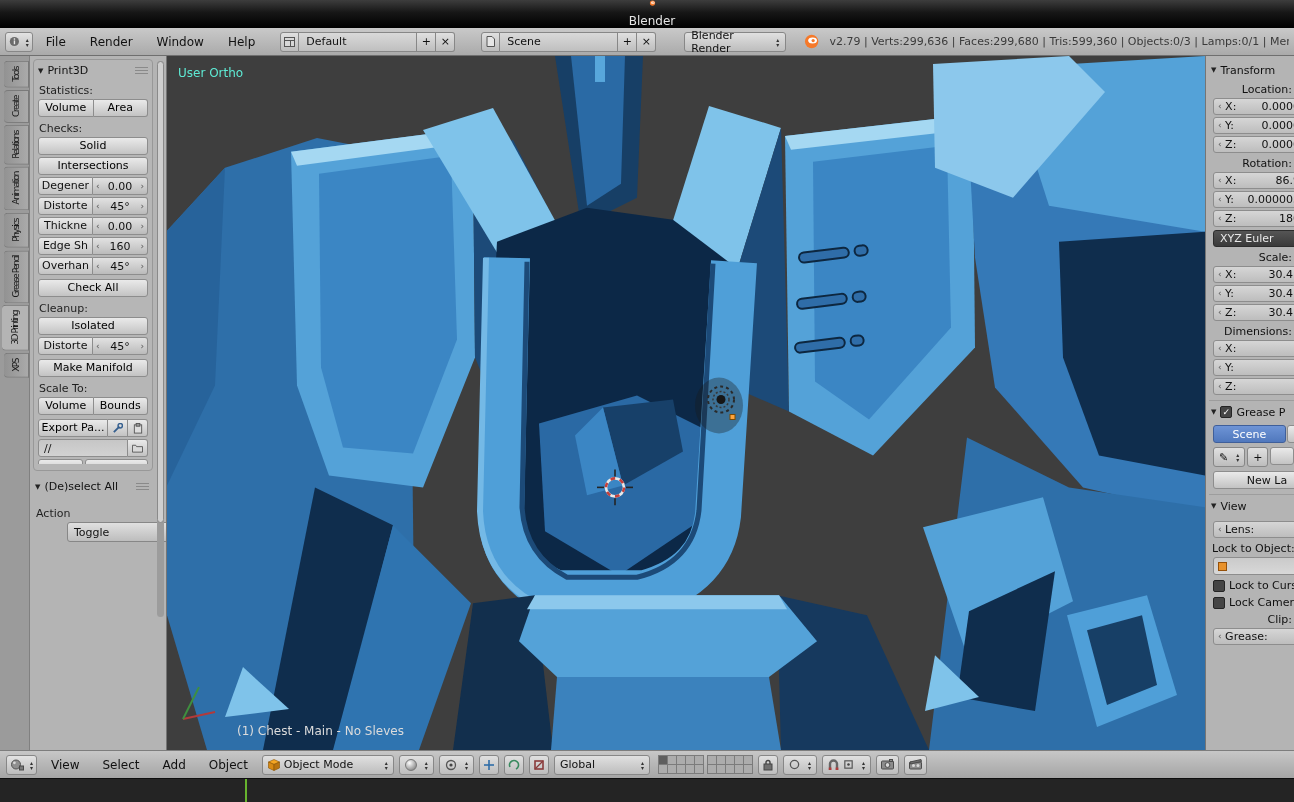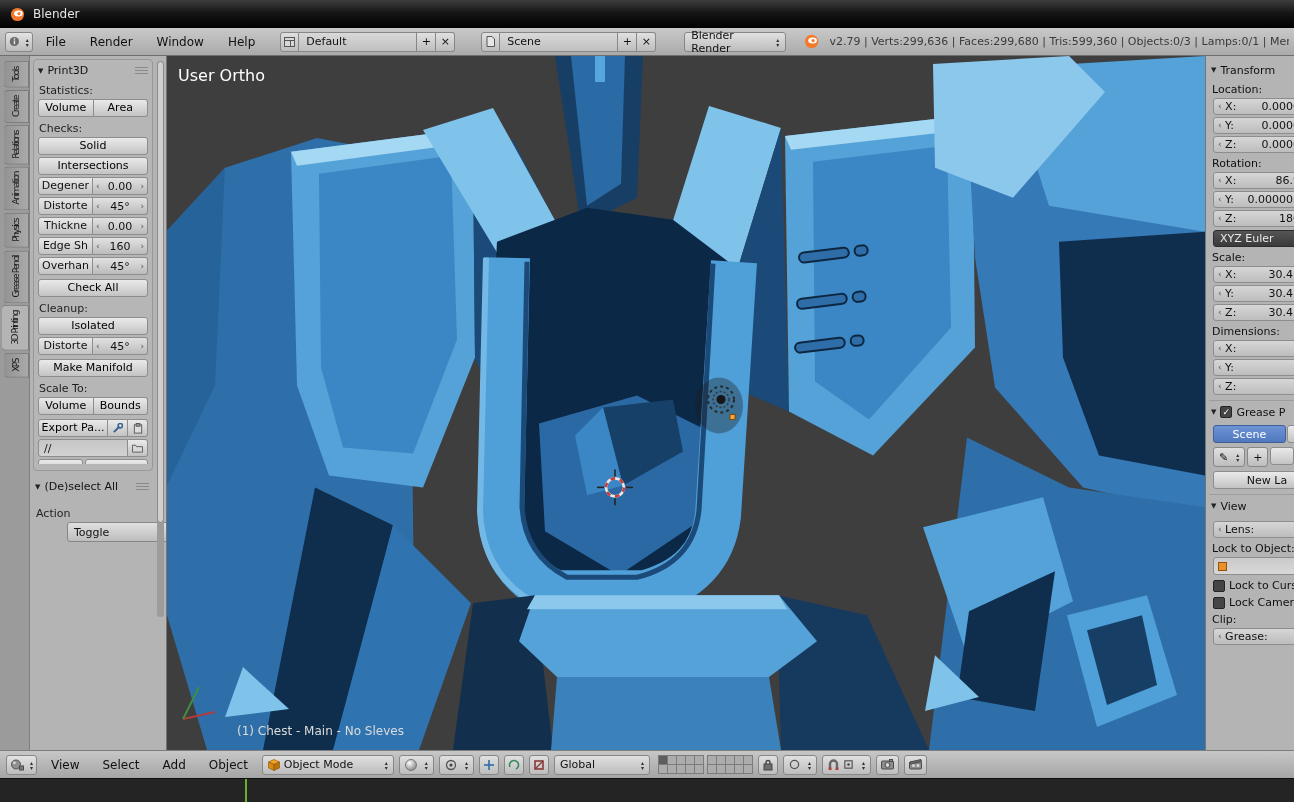--- a/index.html
+++ b/index.html
@@ -2,21 +2,21 @@
 <html><head>
 <meta charset="utf-8">
 <style>
   *{margin:0;padding:0;box-sizing:border-box;font-family:"DejaVu Sans","Liberation Sans",sans-serif;}
   html,body{width:1294px;height:802px;overflow:hidden;background:#000;}
   .window{position:relative;width:1294px;height:802px;background:#b4b4b4;overflow:hidden;}
 
   
   .titlebar{position:absolute;left:0;top:0;width:100%;height:28px;
     background:linear-gradient(180deg,#3d3d3d 0%,#161616 45%,#000 100%);
-    display:flex;align-items:center;gap:8px;padding-left:10px;}
+    display:flex;align-items:center;gap:8px;padding-left:10px;flex-direction:column;}
   .titlebar .title{color:#e6e6e6;font-size:12px;}
 
   
   .infobar{position:absolute;left:0;top:28px;width:100%;height:28px;
     background:linear-gradient(#c9c9c9,#aaa);border-bottom:1px solid #6f6f6f;
     display:flex;align-items:center;gap:2px;padding:0 5px;font-size:12px;color:#111;}
   .menu-item{padding:0 11px;line-height:26px;}
   .iconbtn{height:20px;min-width:24px;display:flex;align-items:center;justify-content:center;gap:2px;
     background:linear-gradient(#e3e3e3,#bcbcbc);border:1px solid #878787;border-radius:3px;padding:0 3px;}
   .sel{display:flex;align-items:center;height:16px;margin:0 12px;text-align:center;}
@@ -69,29 +69,29 @@
   .pathfield{flex:1;height:18px;background:linear-gradient(#c6c6c6,#d2d2d2);border:1px solid #8d8d8d;
     border-radius:3px 0 0 3px;display:flex;align-items:center;padding:0 5px;}
   .sliver{height:5px;overflow:hidden;display:flex;gap:2px;}
   .sliver>div{height:16px;background:linear-gradient(#eaeaea,#c3c3c3);border:1px solid #8d8d8d;border-radius:3px;}
   .shelf-track{position:absolute;right:2px;top:5px;width:7px;height:556px;background:#9c9c9c;border-radius:4px;}
   .shelf-thumb{position:absolute;right:2px;top:5px;width:7px;height:462px;background:#cfcfcf;border:1px solid #8a8a8a;border-radius:4px;}
 
   
   .viewport{position:absolute;left:167px;top:56px;width:1038px;height:694px;background:#3e3e3e;overflow:hidden;}
   .viewport svg{position:absolute;left:0;top:0;width:100%;height:100%;}
-  .vp-label{position:absolute;left:11px;top:10px;color:#ffffff;font-size:16px;}
+  .vp-label{position:absolute;left:11px;top:10px;color:#5eead4;font-size:12px;}
   .vp-status{position:absolute;left:70px;bottom:12px;color:#dcdcdc;font-size:12px;}
 
   
   .npanel{position:absolute;left:1205px;top:56px;width:89px;height:694px;background:#b4b4b4;
     border-left:1px solid #757575;overflow:hidden;font-size:11px;color:#111;}
   .np-inner{padding:3px 0 0 3px;}
   .nphead{display:flex;align-items:center;gap:4px;height:18px;margin:2px 0 2px 2px;white-space:nowrap;}
-  .nlbl{margin:4px 2px 2px 3px;white-space:nowrap;}
+  .nlbl{margin:4px 2px 2px 3px;white-space:nowrap;text-align:right;}
   .nfield{width:108px;height:17px;background:linear-gradient(#d6d6d6,#bdbdbd);border:1px solid #8d8d8d;border-radius:3px;
     display:flex;align-items:center;padding:0 4px;margin:0 0 2px 4px;white-space:nowrap;}
   .nfield .val{margin-left:auto;padding-right:16px;}
   .ndark{width:108px;height:17px;background:linear-gradient(#555,#3a3a3a);border:1px solid #2c2c2c;border-radius:3px;
     color:#e9e9e9;display:flex;align-items:center;padding:0 6px;margin:3px 0 3px 4px;white-space:nowrap;}
   .nsep{border-top:1px solid #9d9d9d;margin:5px 0 2px;}
   .bluebtn{height:18px;background:linear-gradient(#6e94d6,#5078bd);border:1px solid #3f5f9a;border-radius:3px;
     color:#fff;display:flex;align-items:center;justify-content:center;font-size:11px;}
   .stub{height:18px;background:linear-gradient(#eaeaea,#c3c3c3);border:1px solid #8d8d8d;border-radius:3px;}
   .chk{width:12px;height:12px;background:#454545;border:1px solid #242424;border-radius:2px;color:#fff;

